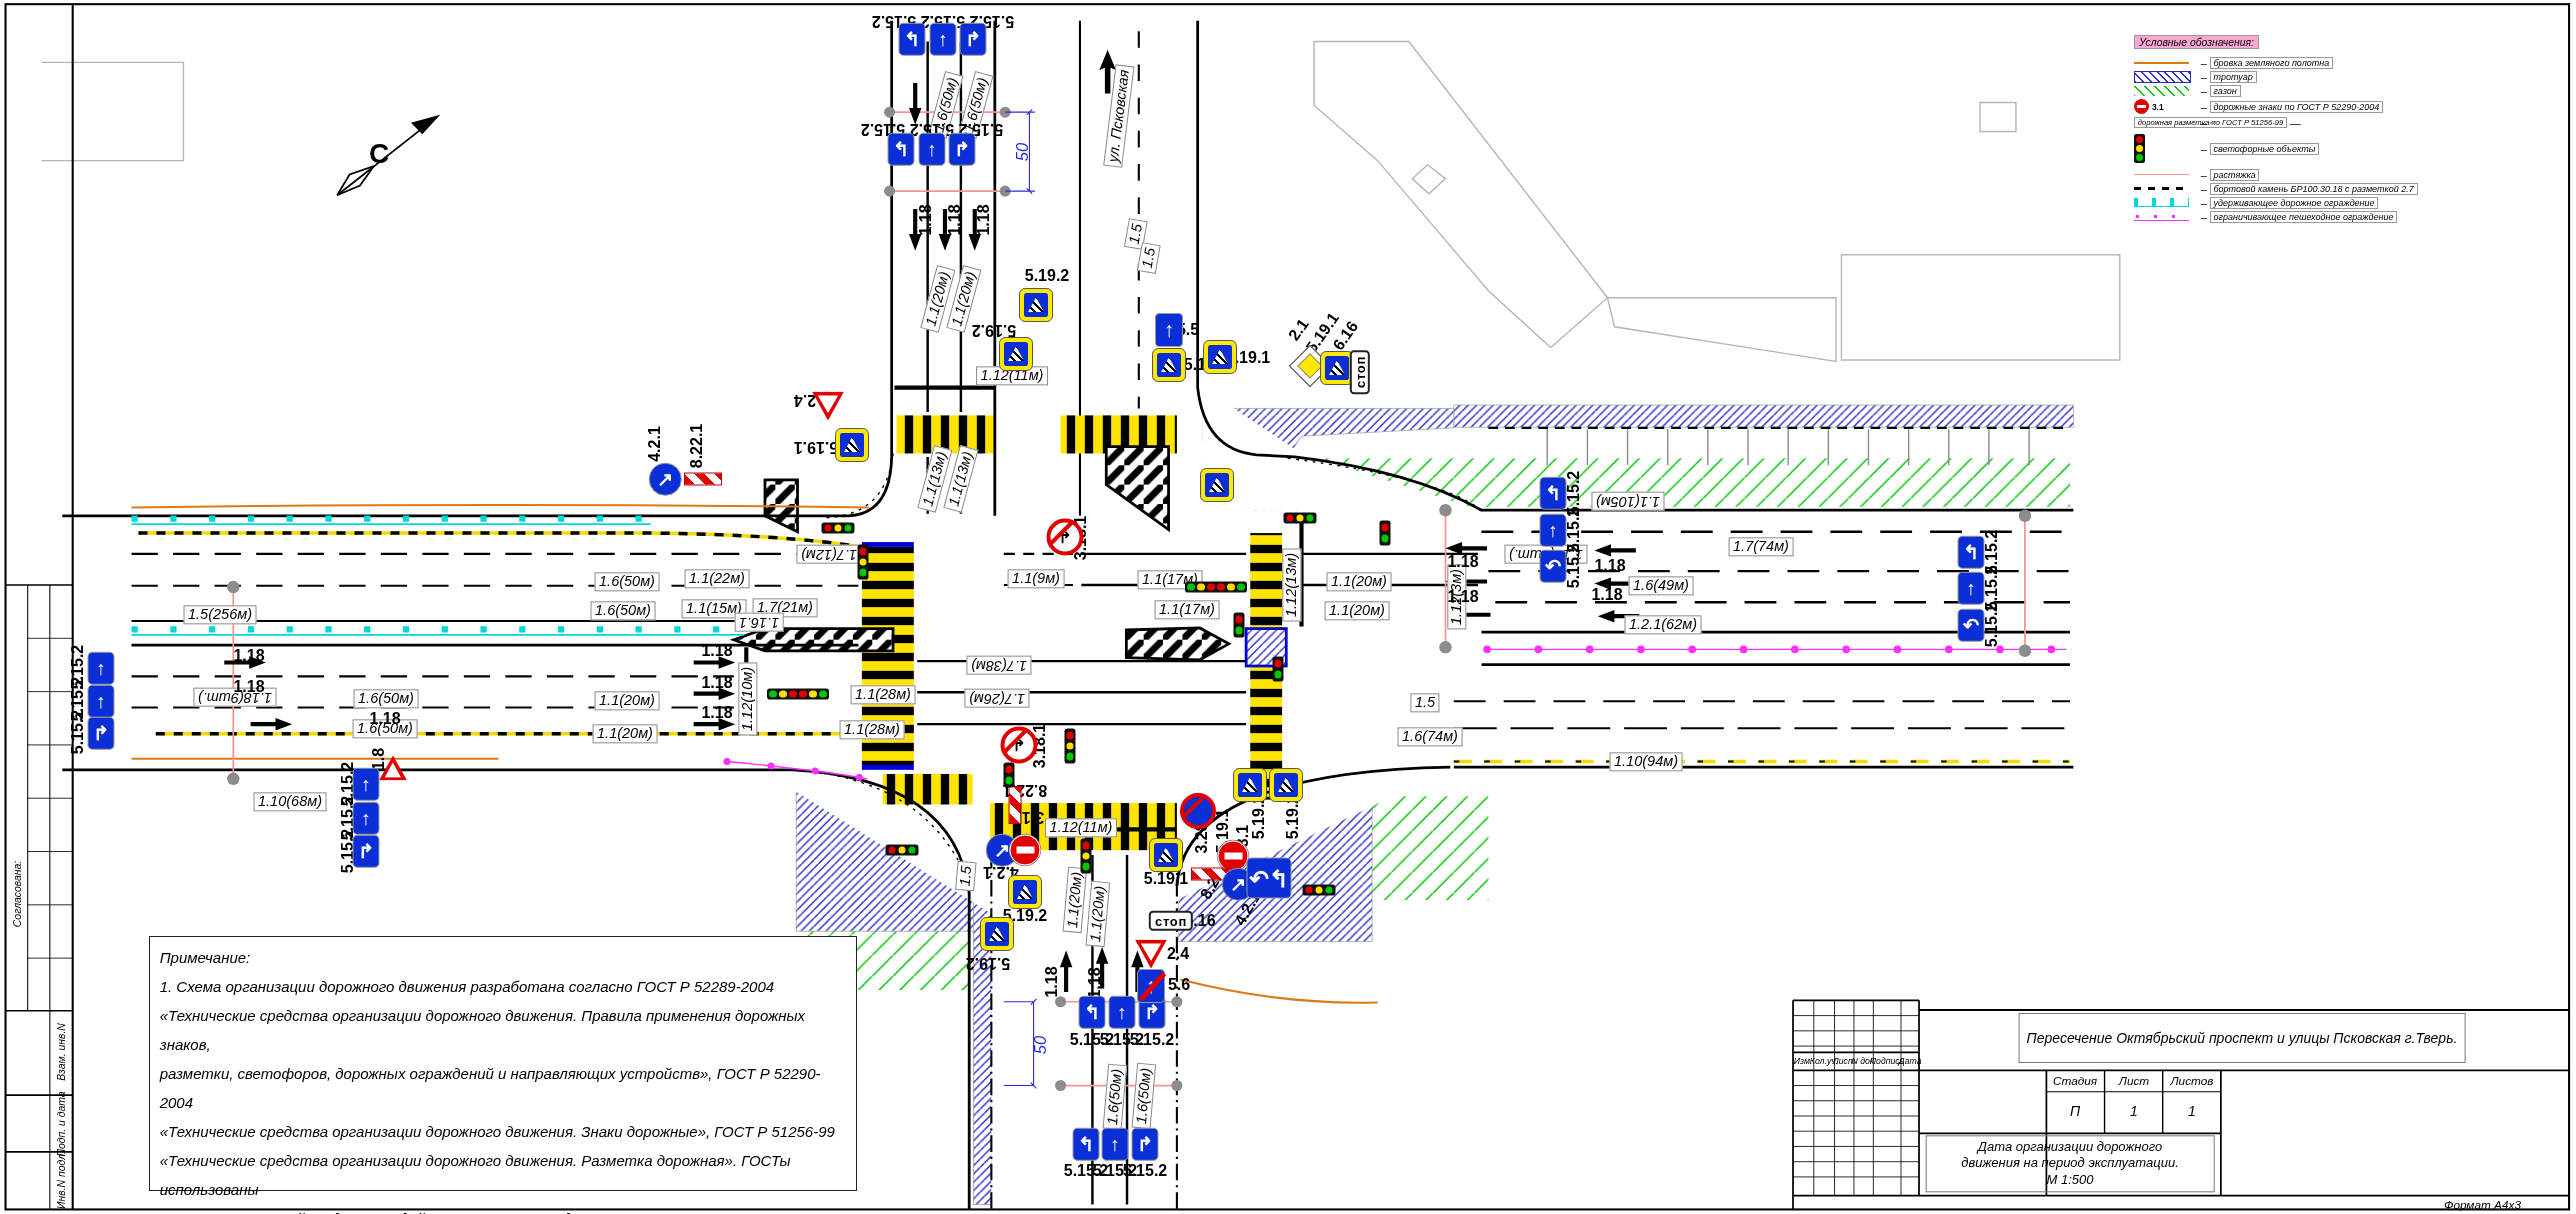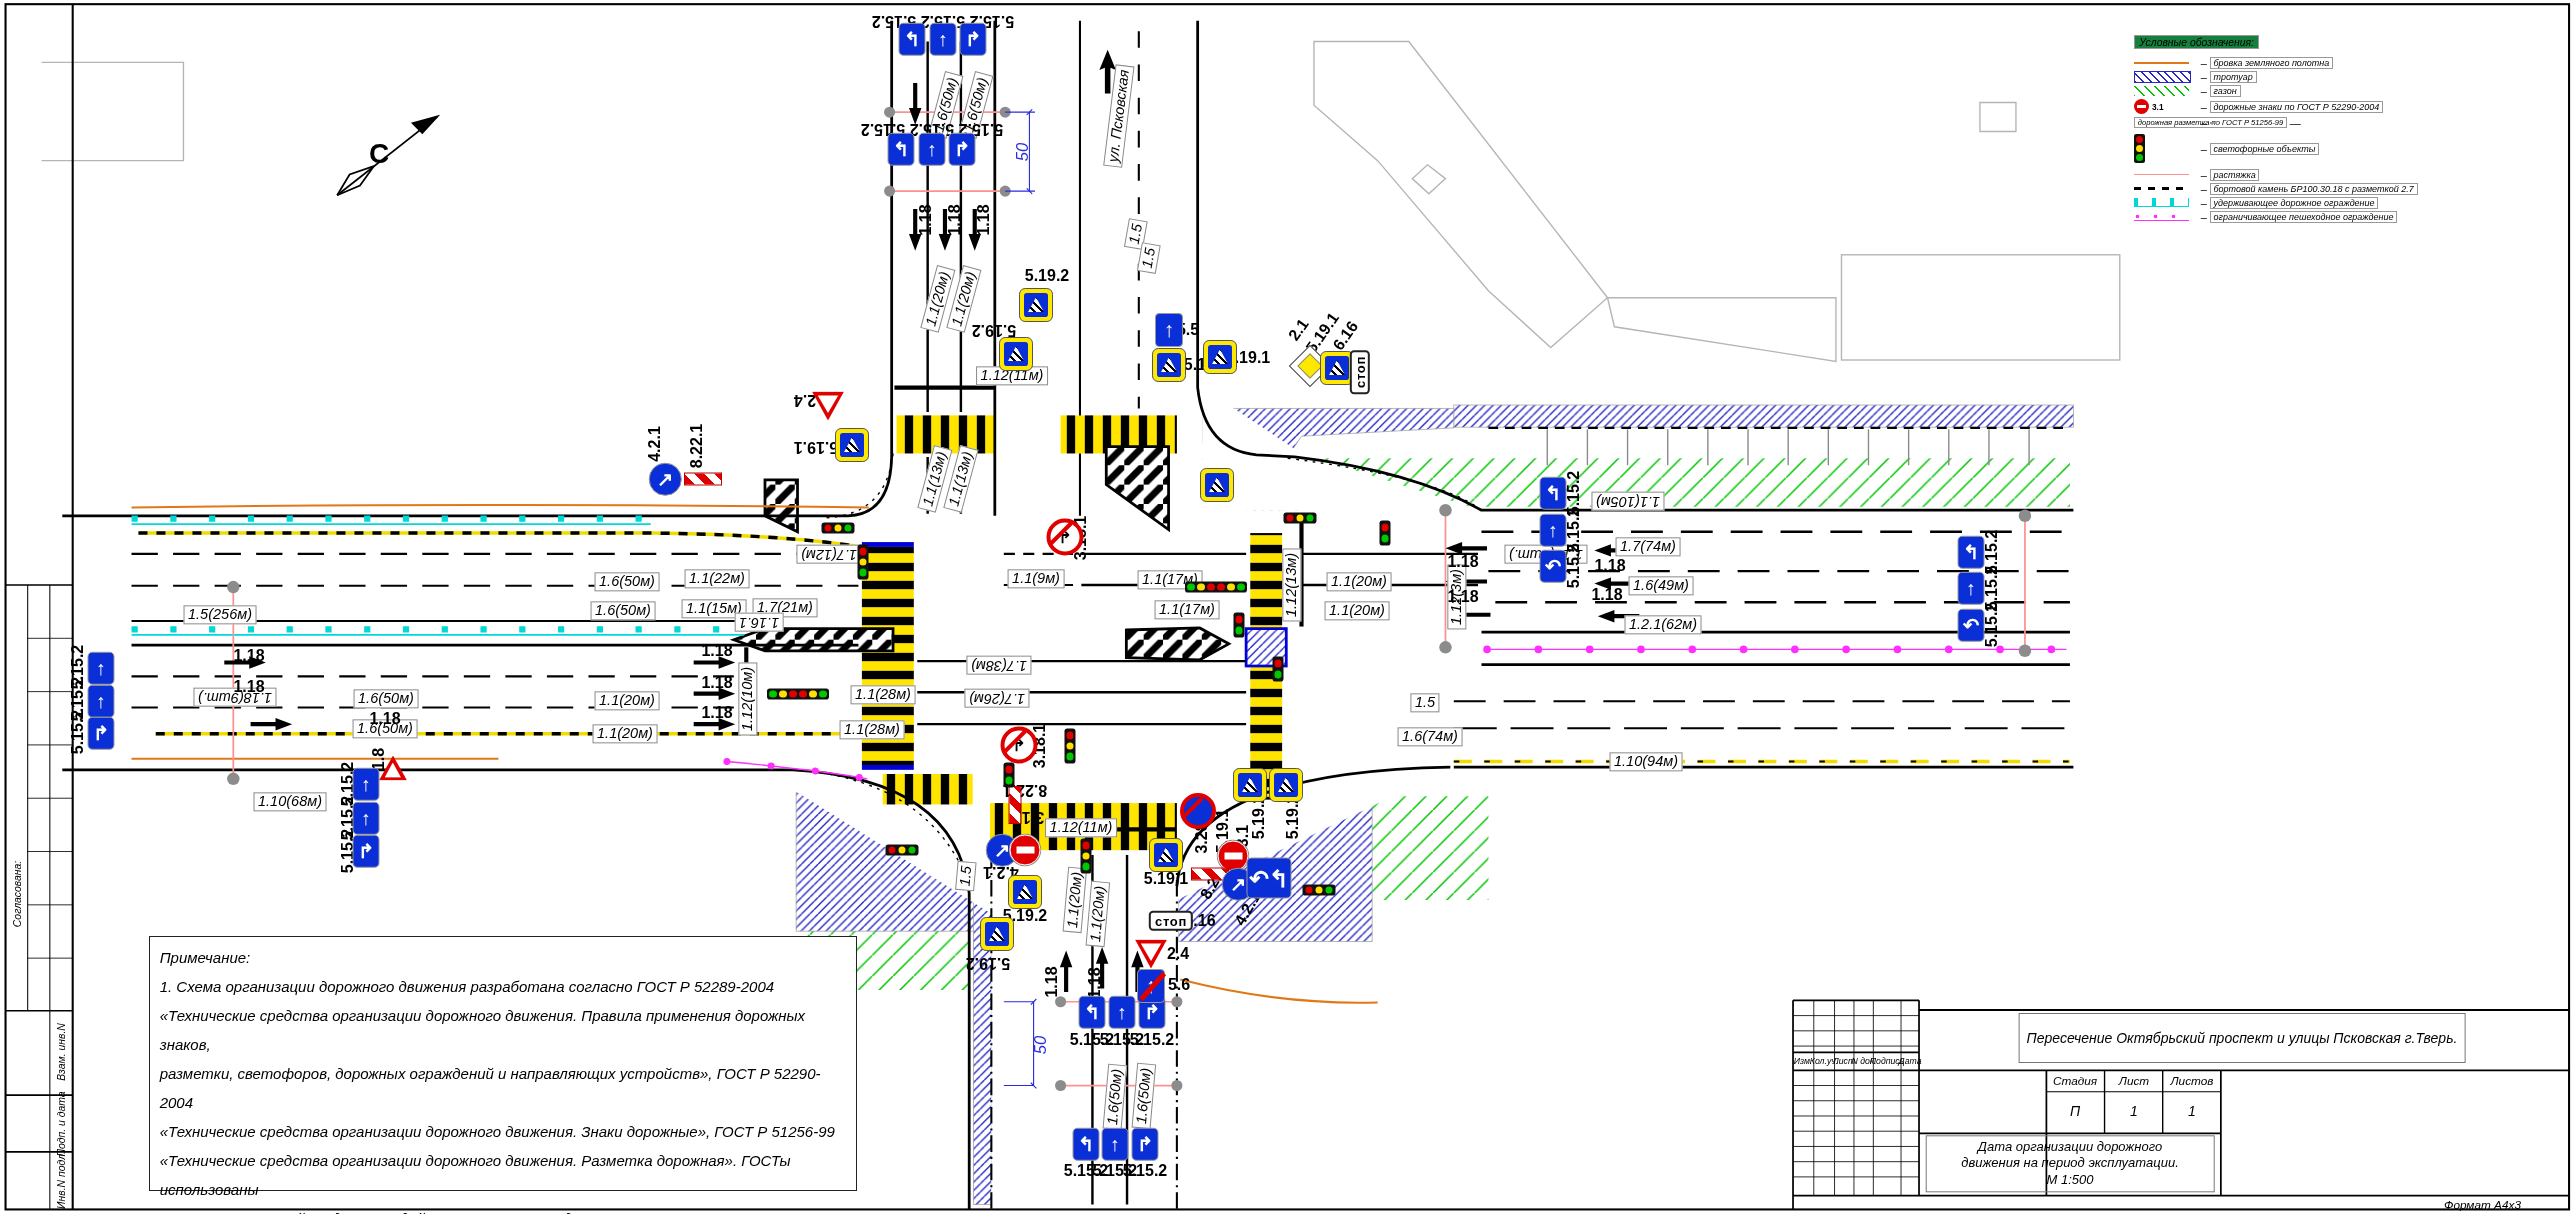--- a/index.html
+++ b/index.html
@@ -51,21 +51,21 @@
   .s18{width:28px;height:25px;clip-path:polygon(50% 0,100% 100%,0 100%);background:#e00000;position:relative;}
   .s18 i{position:absolute;left:5.5px;top:7px;width:16.6px;height:15.2px;clip-path:polygon(50% 0,100% 100%,0 100%);background:#fff;}
   
   .tl{position:absolute;transform:translate(-50%,-50%);background:#111;border-radius:2.8px;
       display:flex;align-items:center;justify-content:space-evenly;}
   .tl.v{flex-direction:column;}
   .tl b{display:block;border-radius:50%;width:7.6px;height:7.6px;}
   .cR{background:#e00000;} .cY{background:#ffe000;} .cG{background:#00c800;}
   
   #legend{position:absolute;left:2134px;top:35px;width:439px;font-style:italic;}
-  #legend .ttl{display:inline-block;border:0.7px solid #999;background:#15803d;font-size:10.4px;padding:0.7px 4.2px;margin-bottom:5.5px;}
+  #legend .ttl{display:inline-block;border:0.7px solid #999;background:#f9a8d4;font-size:10.4px;padding:0.7px 4.2px;margin-bottom:5.5px;}
   .lg-row{display:flex;align-items:center;margin:2.1px 0;}
   .lg-sw{width:64px;flex:0 0 64px;display:flex;align-items:center;justify-content:flex-start;}
   .lg-lb{border:0.7px solid #999;background:#fff;font-size:9px;padding:0 2.8px;white-space:nowrap;}
   .lg-dash{margin:0 2.8px;font-style:normal;}
   
   #notes{position:absolute;left:149px;top:936px;width:708px;height:255px;border:1.4px solid #222;
          background:#fff;font-style:italic;font-size:15px;line-height:29px;padding:5.5px 9.7px;box-sizing:border-box;}
   
   .tb{position:absolute;font-style:italic;white-space:nowrap;}
   .tb.c{transform:translate(-50%,-50%);}
@@ -336,21 +336,21 @@
       <div class="lbl" style="left: 872px; top: 730px; transform: translate(-50%, -50%);">1.1(28м)</div>
       <div class="lbl" style="left: 748px; top: 699px; transform: translate(-50%, -50%) rotate(-90deg);">1.12(10м)</div>
       <div class="lbl" style="left: 627px; top: 701px; transform: translate(-50%, -50%);">1.1(20м)</div>
       <div class="lbl" style="left: 625px; top: 734px; transform: translate(-50%, -50%);">1.1(20м)</div>
       <div class="lbl" style="left: 235px; top: 697px; transform: translate(-50%, -50%) rotate(180deg);">1.18(9шт.)</div>
       <div class="lbl" style="left: 386px; top: 699px; transform: translate(-50%, -50%);">1.6(50м)</div>
       <div class="lbl" style="left: 385px; top: 729px; transform: translate(-50%, -50%);">1.6(50м)</div>
       <div class="lbl" style="left: 290px; top: 802px; transform: translate(-50%, -50%); font-style: italic;">1.10(68м)</div>
       <div class="lbl" style="left: 1628px; top: 501px; transform: translate(-50%, -50%) rotate(180deg);">1.1(105м)</div>
       <div class="lbl" style="left: 1546px; top: 554px; transform: translate(-50%, -50%) rotate(180deg);">1.18(6шт.)</div>
-      <div class="lbl" style="left: 1648px; top: 547px; transform: translate(-50%, -50%);">1.7(74м)</div>
+      <div class="lbl" style="left: 1761px; top: 547px; transform: translate(-50%, -50%);">1.7(74м)</div>
       <div class="lbl" style="left: 1661px; top: 586px; transform: translate(-50%, -50%);">1.6(49м)</div>
       <div class="lbl" style="left: 1663px; top: 625px; transform: translate(-50%, -50%);">1.2.1(62м)</div>
       <div class="lbl" style="left: 1425px; top: 703px; transform: translate(-50%, -50%);">1.5</div>
       <div class="lbl" style="left: 1430px; top: 737px; transform: translate(-50%, -50%);">1.6(74м)</div>
       <div class="lbl" style="left: 1646px; top: 762px; transform: translate(-50%, -50%);">1.10(94м)</div>
       <div class="lbl" style="left: 1457px; top: 597px; transform: translate(-50%, -50%) rotate(-90deg);">1.12(3м)</div>
       <div class="lbl" style="left: 946px; top: 105px; transform: translate(-50%, -50%) rotate(-75deg);">1.6(50м)</div>
       <div class="lbl" style="left: 976px; top: 105px; transform: translate(-50%, -50%) rotate(-75deg);">1.6(50м)</div>
       <div class="lbl" style="left: 938px; top: 299px; transform: translate(-50%, -50%) rotate(-75deg);">1.1(20м)</div>
       <div class="lbl" style="left: 964px; top: 299px; transform: translate(-50%, -50%) rotate(-75deg);">1.1(20м)</div>

